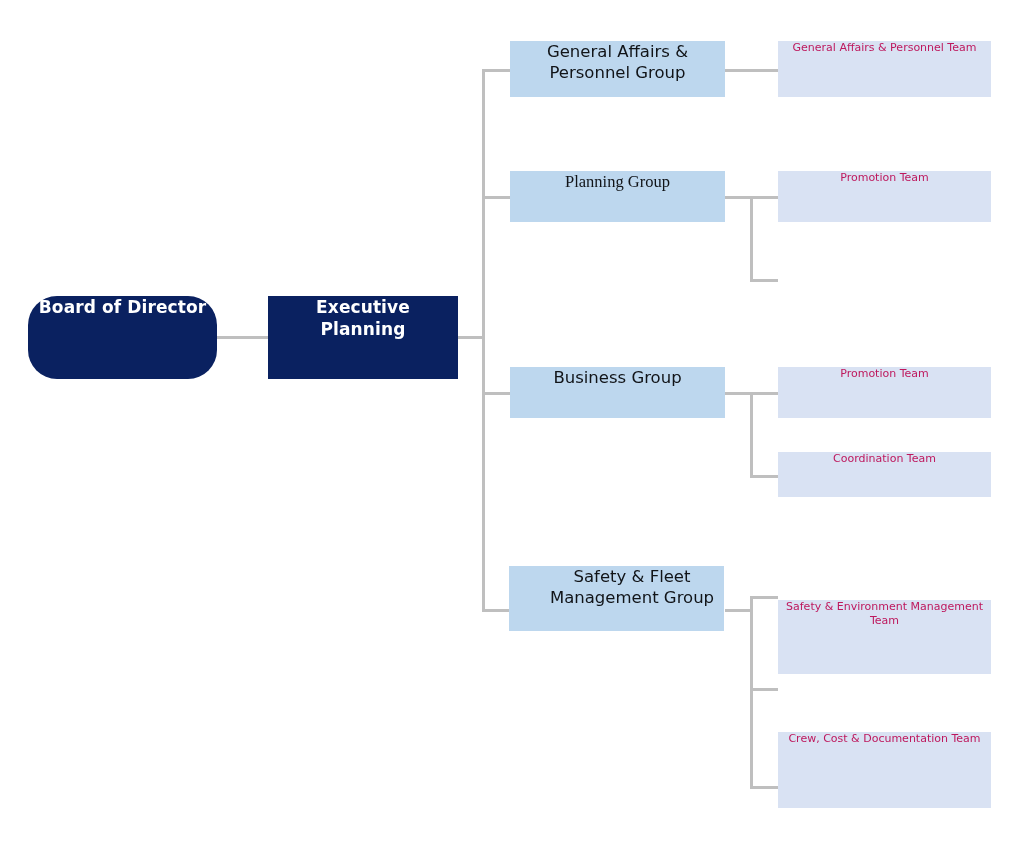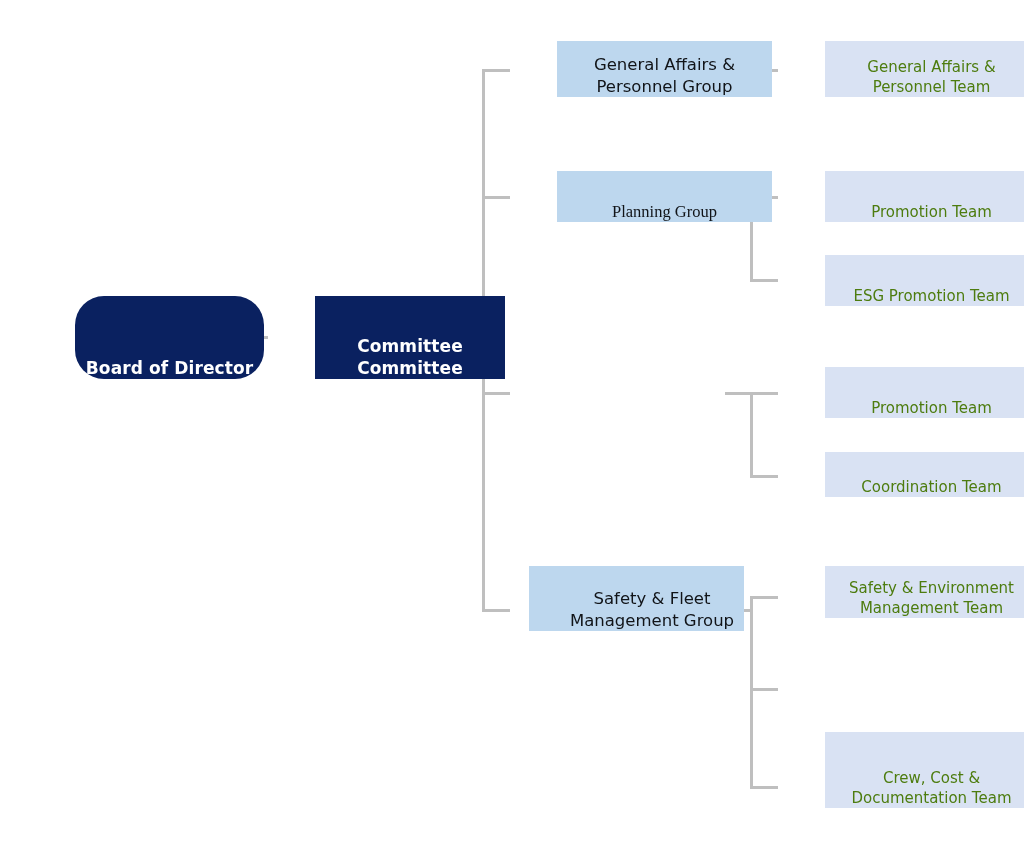--- a/index.html
+++ b/index.html
@@ -15,26 +15,25 @@
     position: relative;
     width: 1024px;
     height: 847px;
     background: #ffffff;
     overflow: hidden;
   }
   .node {
     position: absolute;
     box-sizing: border-box;
     display: flex;
-    align-items: flex-end;
+    align-items: flex-start;
     justify-content: center;
     text-align: center;
     line-height: 1.3;
     z-index: 2;
-    margin-left: 47px;
   }
   .node-label {
     display: block;
     width: 100%;
     padding: 0 6px;
     box-sizing: border-box;
   }
   .node.root {
     background: #0a2160;
     color: #ffffff;
@@ -42,22 +41,22 @@
     font-size: 17px;
     letter-spacing: 0.1px;
   }
   .node.group {
     background: #bdd7ee;
     color: #111418;
     font-size: 16.5px;
   }
   .node.team {
     background: #d9e2f3;
-    color: #4d7c0f;
-    font-size: 15px;
+    color: #be185d;
+    font-size: 11px;
   }
   .connector {
     position: absolute;
     background: #bfbfbf;
     z-index: 1;
   }
   .connector.h { height: 3px; }
   .connector.v { width: 3px; }
 </style>
 </head>
@@ -95,57 +94,57 @@
   <div class="connector v" style="left:750px; top:596px; height:192px;"></div>
   <div class="connector h" style="left:750px; top:596px; width:28px;"></div>
   <div class="connector h" style="left:750px; top:688px; width:28px;"></div>
   <div class="connector h" style="left:750px; top:786px; width:28px;"></div>
 
   <div class="node root" style="left:28px; top:296px; width:189px; height:83px;border-radius:29px;">
     <span class="node-label">Board of Director</span>
   </div>
 
   <div class="node root" style="left:268px; top:296px; width:190px; height:83px;">
-    <span class="node-label">Committee Committee</span>
+    <span class="node-label">Executive Planning</span>
   </div>
 
   <div class="node group" style="left:510px; top:41px; width:215px; height:56px;">
     <span class="node-label">General Affairs &amp; Personnel Group</span>
   </div>
 
   <div class="node team" style="left:778px; top:41px; width:213px; height:56px;">
     <span class="node-label">General Affairs &amp; Personnel Team</span>
   </div>
 
   <div class="node group" style="left:510px; top:171px; width:215px; height:51px;font-family:Liberation Serif, serif;">
     <span class="node-label">Planning Group</span>
   </div>
 
   <div class="node team" style="left:778px; top:171px; width:213px; height:51px;">
     <span class="node-label">Promotion Team</span>
   </div>
 
-  <div class="node team" style="left:778px; top:255px; width:213px; height:51px;">
-    <span class="node-label">ESG Promotion Team</span>
+
+  <div class="node group" style="left:510px; top:367px; width:215px; height:51px;">
+    <span class="node-label">Business Group</span>
   </div>
-
 
   <div class="node team" style="left:778px; top:367px; width:213px; height:51px;">
     <span class="node-label">Promotion Team</span>
   </div>
 
   <div class="node team" style="left:778px; top:452px; width:213px; height:45px;">
     <span class="node-label">Coordination Team</span>
   </div>
 
-  <div class="node group" style="left:482px; top:566px; width:215px; height:65px;padding-left:31px;">
+  <div class="node group" style="left:509px; top:566px; width:215px; height:65px;padding-left:31px;">
     <span class="node-label">Safety &amp; Fleet Management Group</span>
   </div>
 
-  <div class="node team" style="left:778px; top:566px; width:213px; height:52px;">
+  <div class="node team" style="left:778px; top:600px; width:213px; height:74px;">
     <span class="node-label">Safety &amp; Environment Management Team</span>
   </div>
 
 
   <div class="node team" style="left:778px; top:732px; width:213px; height:76px;">
     <span class="node-label">Crew, Cost &amp; Documentation Team</span>
   </div>
 
 </div>
 

